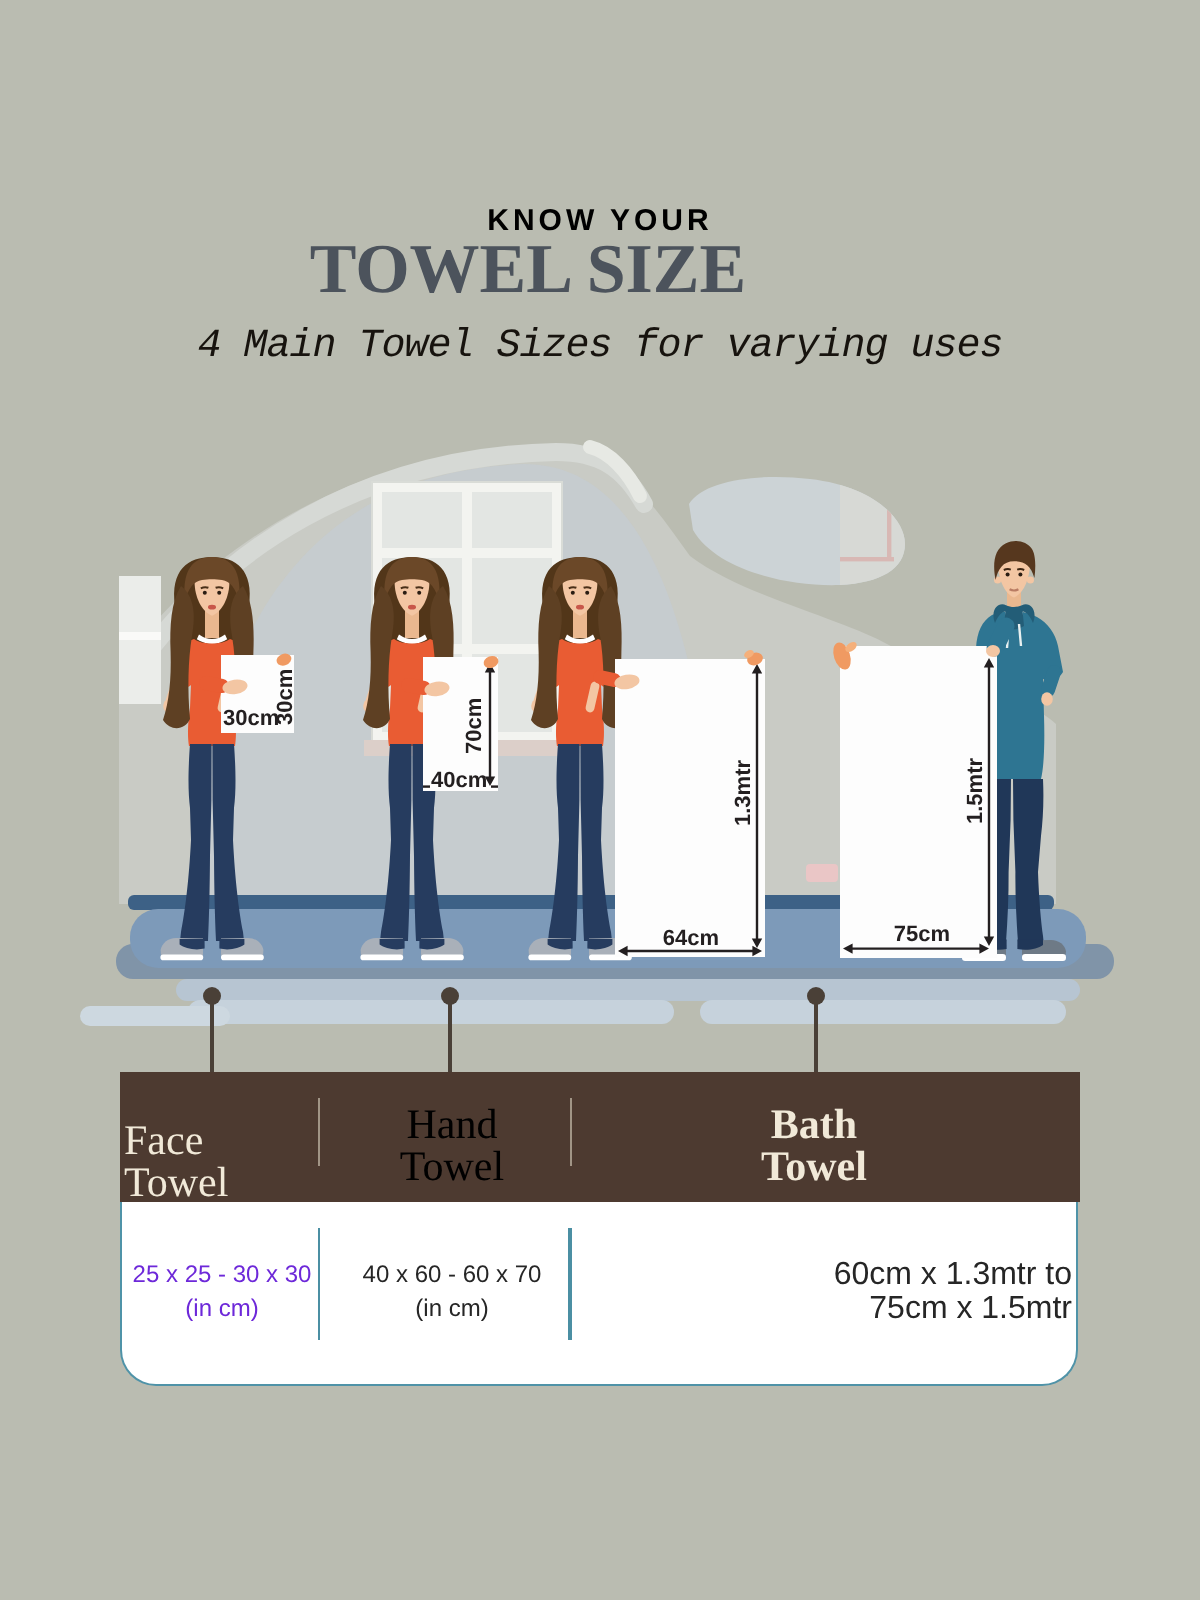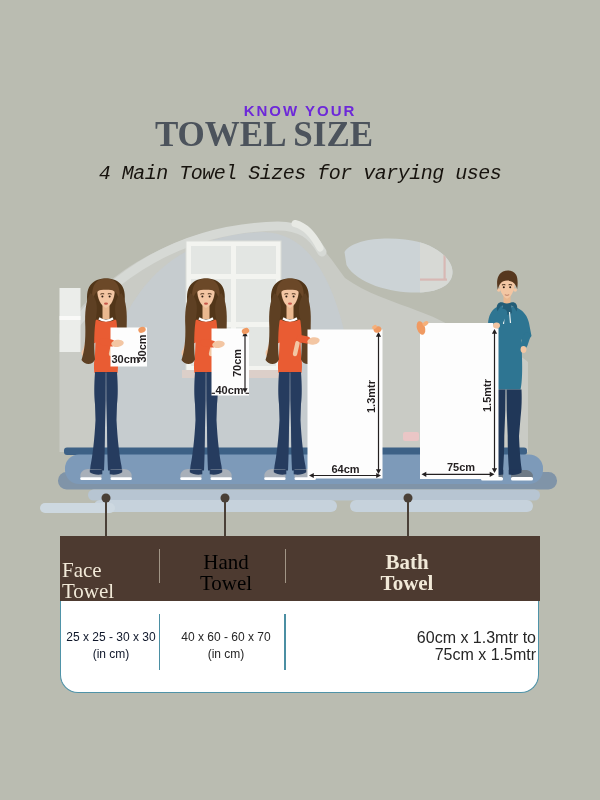--- a/index.html
+++ b/index.html
@@ -4,21 +4,21 @@
 <style>
   html,body{margin:0;padding:0;}
   *{-webkit-font-smoothing:antialiased;}
   body{width:600px;height:800px;background:#babcb1;position:relative;overflow:hidden;
        font-family:"Liberation Sans",sans-serif;}
   .abs{position:absolute;}
 </style>
 </head>
 <body>
 
-<div class="abs" style="left:0;top:102px;width:600px;text-align:center;font-size:15px;letter-spacing:2px;color:#6d28d9;font-weight:bold;">KNOW YOUR</div>
+<div class="abs" style="left:0;top:102px;width:600px;text-align:center;font-size:15px;letter-spacing:2px;color:#000000;font-weight:bold;">KNOW YOUR</div>
 
 <div class="abs" style="left:0;top:115px;width:528px;text-align:center;font-family:'Liberation Serif',serif;font-size:35px;font-weight:bold;color:#4c535c;letter-spacing:0;">TOWEL SIZE</div>
 
 <div class="abs" style="left:0;top:162px;width:600px;text-align:center;font-family:Liberation Mono, monospace;font-style:italic;font-size:20px;letter-spacing:-0.5px;color:#17130e;">4 Main Towel Sizes for varying uses</div>
 
 <svg class="abs" style="left:0;top:0;" width="600" height="800" viewBox="0 0 600 800">
 
   <path d="M59.5,452 L59.5,334 C100,276 175,225 272,223.5 C310,224 328,255 345,278 C365,293 395,302 418,311 C440,319 452,326 462,334 C492,344 518,352 528,362 L528,452 Z" fill="#c9cbc5"></path>
 
   <path d="M97,452 C98,330 145,236 262,232 C322,232 352,310 360,452 Z" fill="#c4ccd3" opacity="0.7"></path>
@@ -265,21 +265,21 @@
 <div class="abs" style="left:163px;top:552px;width:126px;text-align:center;font-family:'Liberation Serif',serif;font-size:21px;line-height:20.5px;color:#000000;">Hand<br>Towel</div>
 
 <div class="abs" style="left:280px;top:552px;width:254px;text-align:center;font-family:'Liberation Serif',serif;font-size:21px;line-height:20.5px;color:#f1e9d8;font-weight:bold;">Bath<br>Towel</div>
 
 <div class="abs" style="left:158.5px;top:549px;width:1.5px;height:34px;background:rgba(232,224,205,0.55);"></div>
 
 <div class="abs" style="left:284.5px;top:549px;width:1.5px;height:34px;background:rgba(232,224,205,0.55);"></div>
 
 <div class="abs" style="left:59.5px;top:601px;width:477.5px;height:90.5px;background:#ffffff;border:1.5px solid #4f93a8;border-top:none;border-radius:0 0 18px 18px;"></div>
 
-<div class="abs" style="left:61px;top:629px;width:100px;text-align:center;font-size:12px;line-height:17px;color:#0f172a;">25 x 25 - 30 x 30<br>(in cm)</div>
+<div class="abs" style="left:61px;top:629px;width:100px;text-align:center;font-size:12px;line-height:17px;color:#6d28d9;">25 x 25 - 30 x 30<br>(in cm)</div>
 
 <div class="abs" style="left:163px;top:629px;width:126px;text-align:center;font-size:12px;line-height:17px;color:#262626;">40 x 60 - 60 x 70<br>(in cm)</div>
 
 <div class="abs" style="left:282px;top:629px;width:254px;text-align:right;font-size:16px;line-height:17px;color:#262626;">60cm x 1.3mtr to<br>75cm x 1.5mtr</div>
 
 <div class="abs" style="left:158.5px;top:614px;width:1.5px;height:56px;background:#4b8fa3;"></div>
 
 <div class="abs" style="left:284px;top:614px;width:1.5px;height:56px;background:#4b8fa3;"></div>
 
 </body></html>

